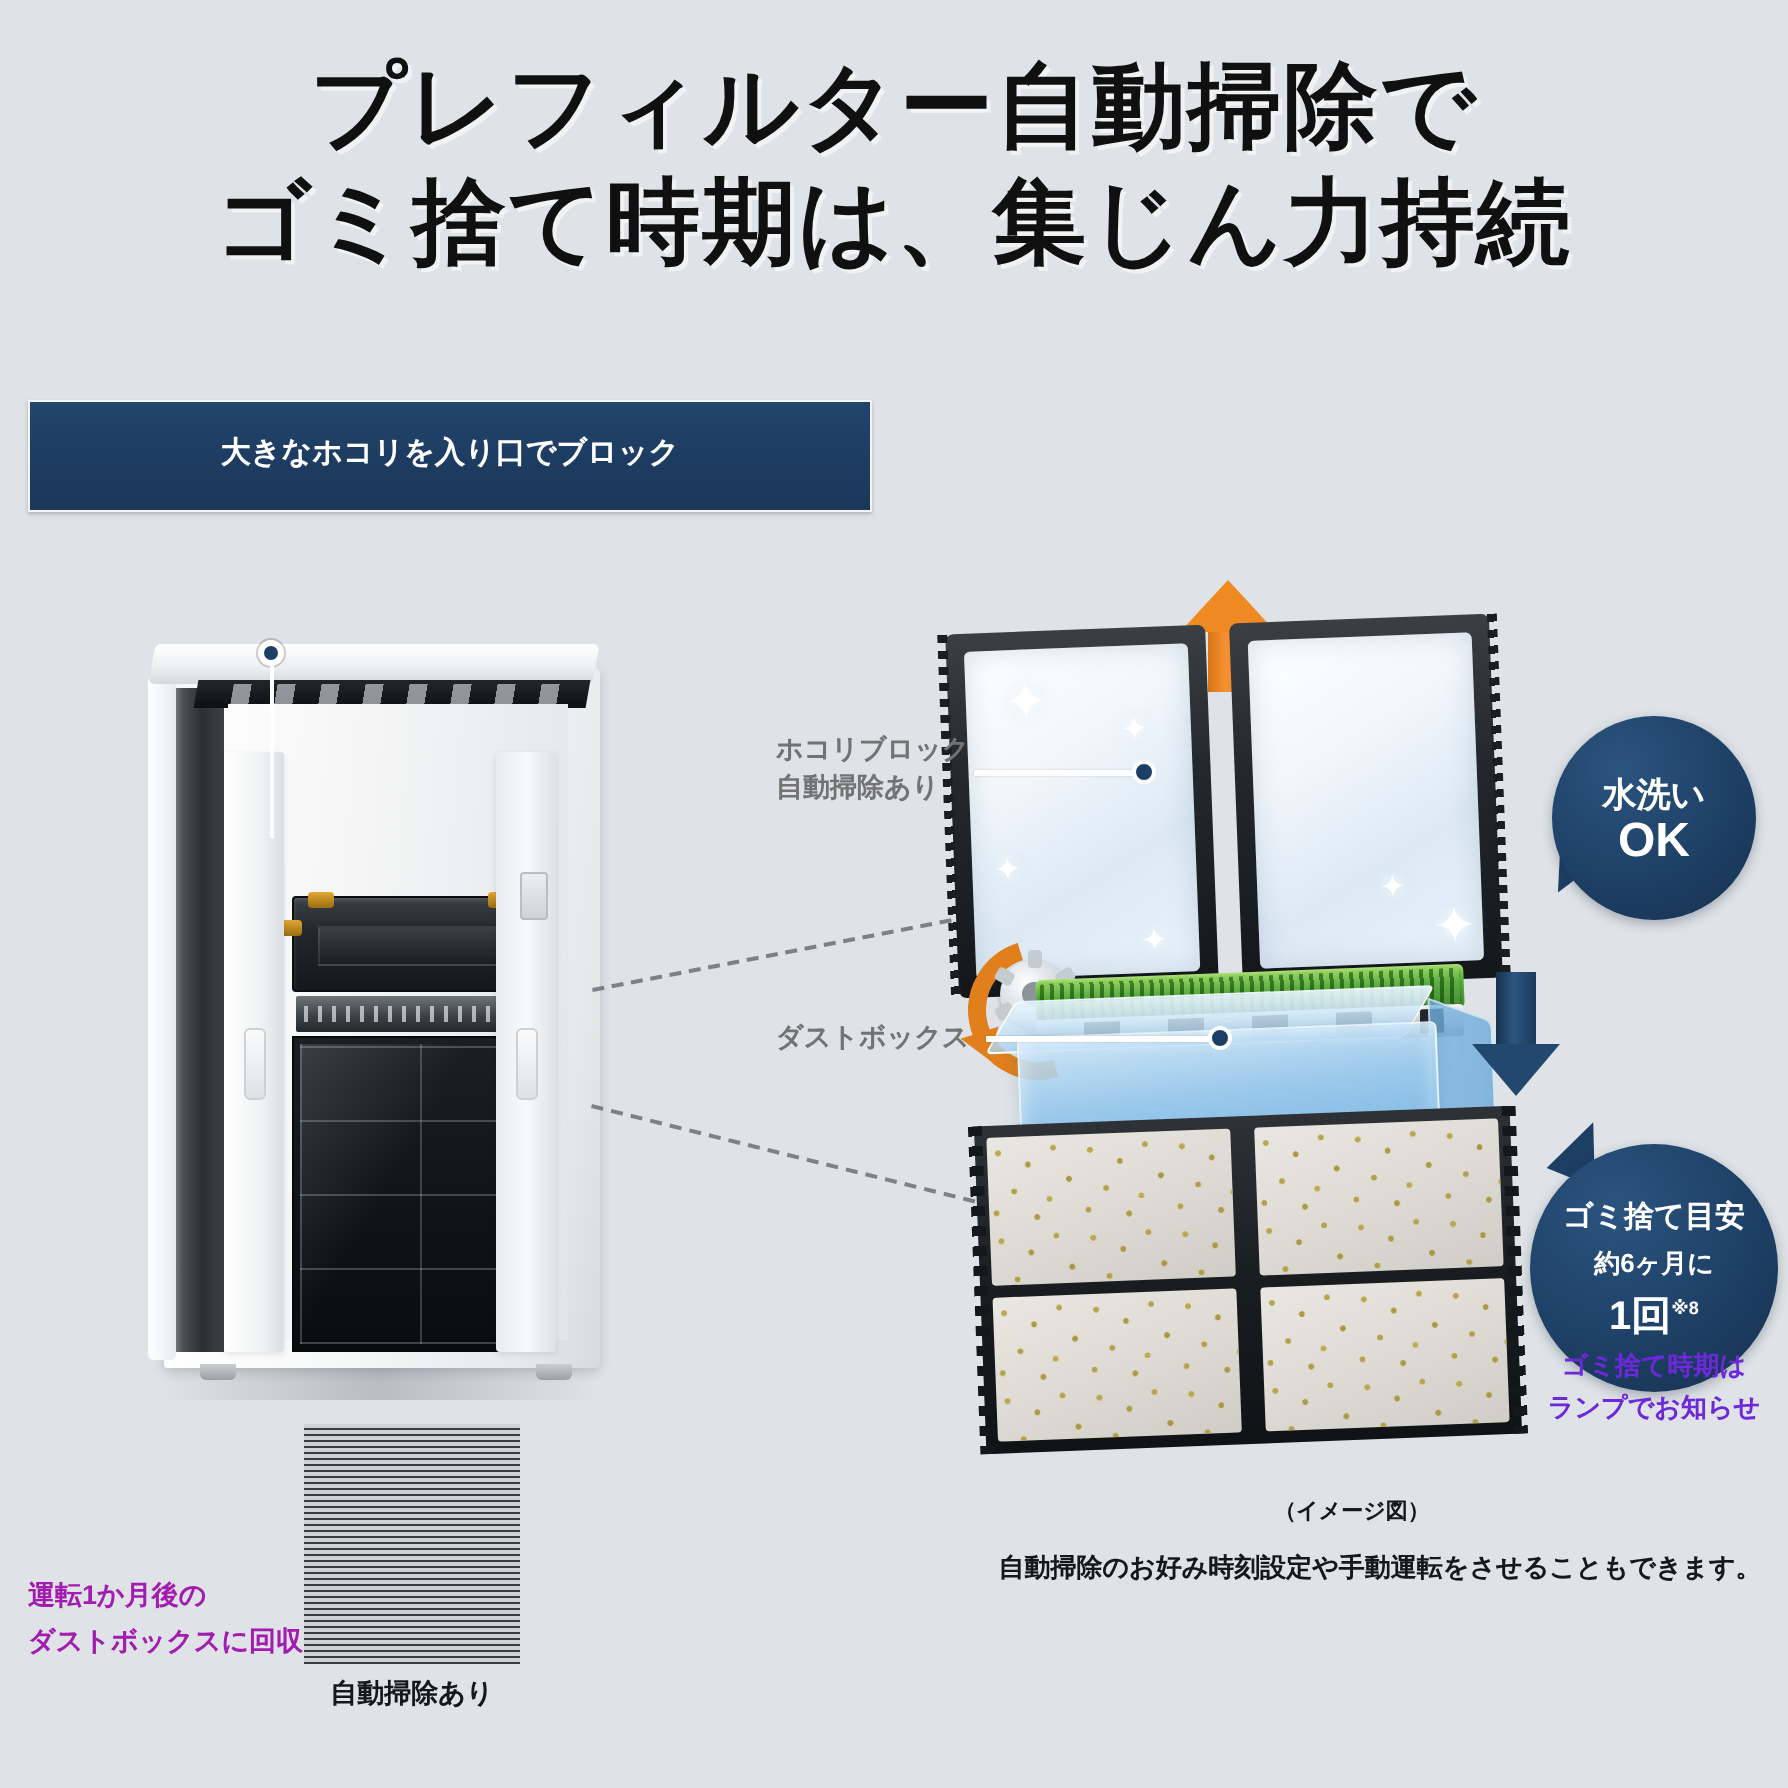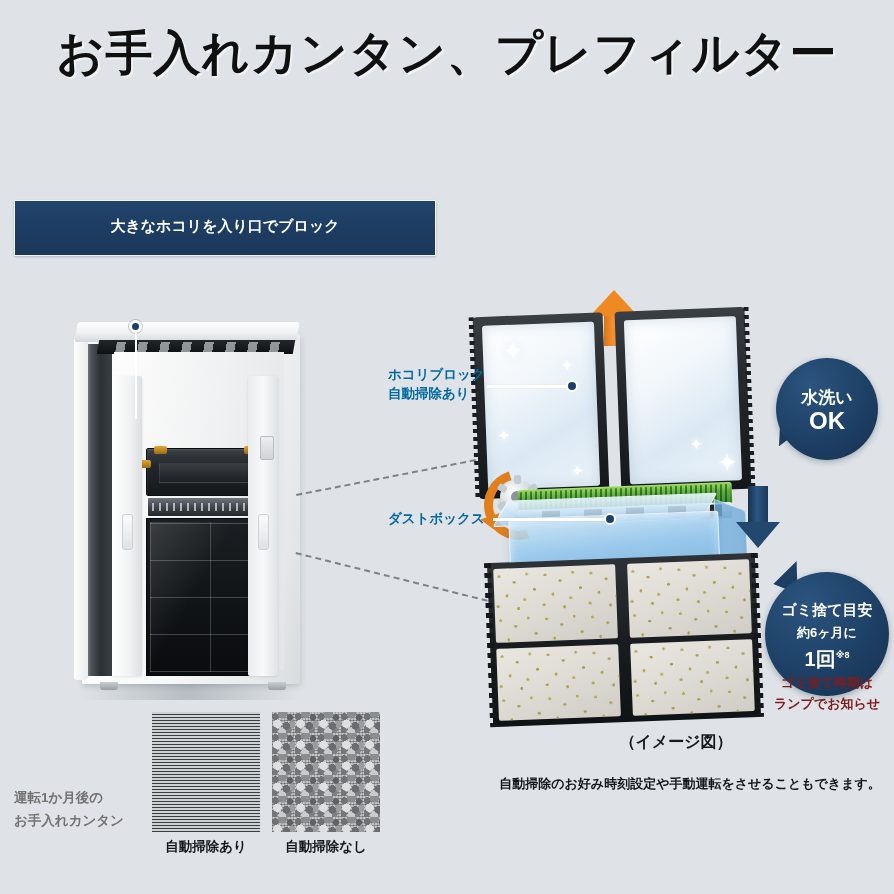--- a/index.html
+++ b/index.html
@@ -283,37 +283,37 @@
   .dirty .zigL{
     position:absolute;left:-3px;top:0;width:7px;height:164px;
     background:repeating-linear-gradient(180deg,#15181b 0 5px,rgba(0,0,0,0) 5px 10px);
   }
   .dirty .zigR{
     position:absolute;right:-3px;top:0;width:7px;height:164px;
     background:repeating-linear-gradient(180deg,#15181b 0 5px,rgba(0,0,0,0) 5px 10px);
   }
 
   
-  .callout{position:absolute;color:#0369a1;font-size:13.5px;font-weight:bold;line-height:19px;white-space:nowrap;}
+  .callout{position:absolute;color:#737373;font-size:13.5px;font-weight:bold;line-height:19px;white-space:nowrap;}
   .lead{position:absolute;height:3px;background:#ffffff;box-shadow:0 0 1px rgba(0,0,0,.22);}
   .lead-dot{position:absolute;width:12px;height:12px;border-radius:50%;background:#1c3f68;border:2px solid #ffffff;box-sizing:border-box;}
 
   
   .badge{
     position:absolute;border-radius:50%;
     background:radial-gradient(circle at 34% 26%,#2b547f,#1d3f64 58%,#16314f 100%);
     color:#fff;display:flex;flex-direction:column;align-items:center;justify-content:center;
     font-weight:bold;text-align:center;
     box-shadow:0 2px 6px rgba(20,40,60,.30);
   }
   .badge .bl{line-height:23px;white-space:nowrap;}
   .badge sup{font-size:9px;vertical-align:super;}
   .tail{position:absolute;width:0;height:0;}
 
-  .note-nav{position:absolute;color:#7f1d1d;font-size:13px;font-weight:bold;line-height:21px;text-align:center;white-space:nowrap;}
+  .note-nav{position:absolute;color:#6d28d9;font-size:13px;font-weight:bold;line-height:21px;text-align:center;white-space:nowrap;}
 
   
   .sw{position:absolute;top:712px;width:108px;height:120px;border-radius:19px;}
   .sw.left{left:152px;}
   .sw.right{left:272px;}
   .sw .img{position:absolute;left:0;top:0;width:108px;height:120px;}
   .sw-clean{
     background:
       repeating-linear-gradient(0deg,#3a3d40 0 1px,#cfd2d4 1px 3px),
       repeating-linear-gradient(90deg,#3a3d40 0 1px,#cfd2d4 1px 3px);
@@ -330,33 +330,34 @@
       radial-gradient(circle at 88% 58%,#9a9d9e 3.4px,transparent 3.8px),
       radial-gradient(circle at 10% 86%,#74777a 3.2px,transparent 3.6px),
       radial-gradient(circle at 44% 92%,#c9cbcc 3.6px,transparent 4px),
       radial-gradient(circle at 72% 84%,#7e8182 3px,transparent 3.4px),
       repeating-linear-gradient(0deg,rgba(60,62,64,.38) 0 1px,rgba(205,208,210,.30) 1px 3px),
       repeating-linear-gradient(90deg,rgba(60,62,64,.34) 0 1px,rgba(205,208,210,.26) 1px 3px);
     background-size:23px 21px,23px 21px,23px 21px,23px 21px,23px 21px,23px 21px,23px 21px,23px 21px,23px 21px,auto,auto;
   }
   .sw .cap{position:absolute;left:-22px;top:126px;width:152px;text-align:center;font-size:13.5px;font-weight:bold;color:#14181c;white-space:nowrap;}
 
-  .cmp-label{position:absolute;left:14px;top:786px;font-size:13.5px;font-weight:bold;color:#737373;line-height:23px;}
+  .cmp-label{position:absolute;left:14px;top:786px;font-size:13.5px;font-weight:bold;color:#a21caf;line-height:23px;}
 
   .foot-note{position:absolute;color:#14181c;font-weight:bold;white-space:nowrap;}
-  .foot-img{left:676px;top:732px;font-size:16px;transform:translateX(-50%);}
+  .foot-img{left:676px;top:748px;font-size:11px;transform:translateX(-50%);}
   .foot-main{left:690px;top:775px;font-size:13px;transform:translateX(-50%);}
 </style>
 </head>
 <body>
 
 <div id="stage">
 
   <div class="title-block">
-    <div class="title-line">お手入れカンタン、プレフィルター</div>
+    <div class="title-line">プレフィルター自動掃除で</div>
+    <div class="title-line">ゴミ捨て時期は、集じん力持続</div>
   </div>
 
   <div class="hbar hbar-l">
     <div class="hbar-line">大きなホコリを入り口でブロック</div>
   </div>
 
 
   <div class="photo">
     <div class="ph-shadow"></div>
     <div class="ph-case"></div>
@@ -499,25 +500,21 @@
   <div class="note-nav" style="left:827px;top:672px;transform:translateX(-50%);">
     <div>ゴミ捨て時期は</div>
     <div>ランプでお知らせ</div>
   </div>
 
   <div class="foot-note foot-img">（イメージ図）</div>
   <div class="foot-note foot-main">自動掃除のお好み時刻設定や手動運転をさせることもできます。</div>
 
   <div class="cmp-label">
     <div>運転1か月後の</div>
-    <div>お手入れカンタン</div>
+    <div>ダストボックスに回収</div>
   </div>
 
   <div class="sw left">
     <div class="img sw-clean"></div>
     <div class="cap">自動掃除あり</div>
   </div>
-  <div class="sw right">
-    <div class="img sw-dirty"></div>
-    <div class="cap">自動掃除なし</div>
-  </div>
 
 </div>
 
 </body></html>

